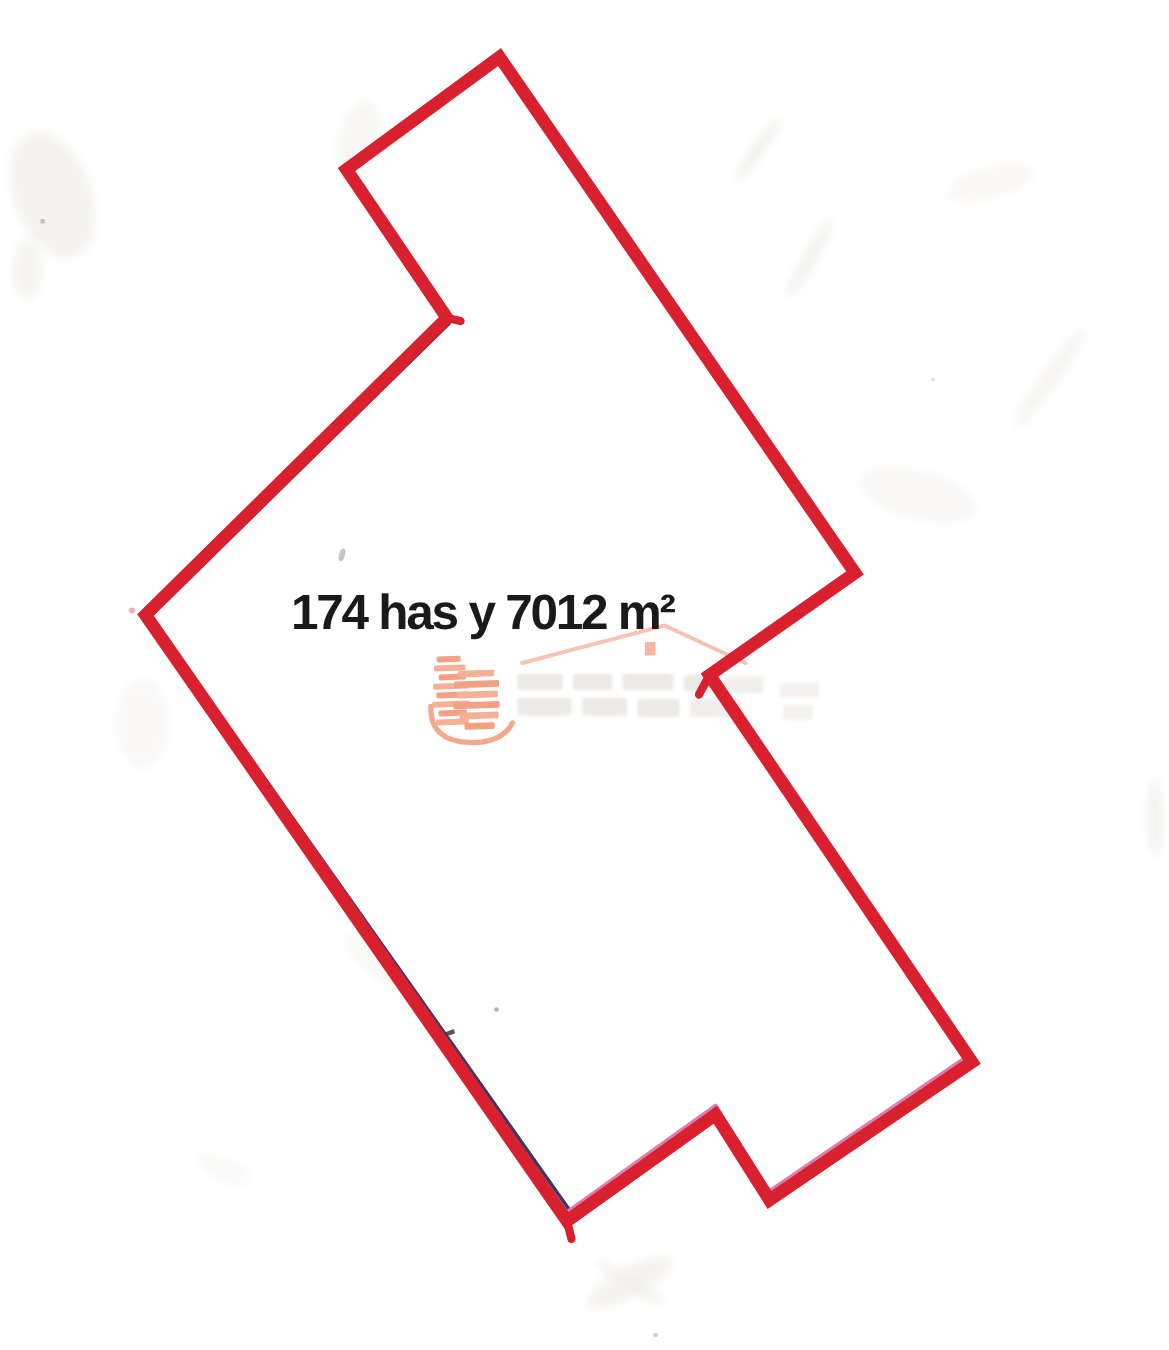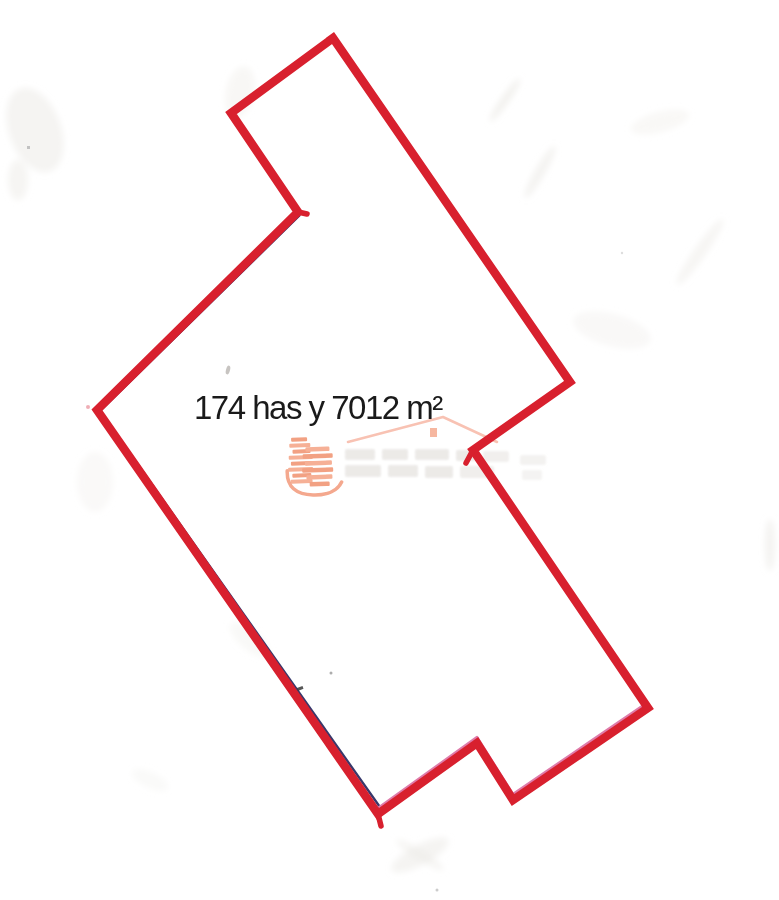--- a/index.html
+++ b/index.html
@@ -7,21 +7,21 @@
     position:relative;
     width:779px;height:900px;
     background:#ffffff;
     overflow:hidden;
     font-family:"Liberation Sans","DejaVu Sans",sans-serif;
   }
   .scan-svg{position:absolute;left:0;top:0;width:779px;height:900px;display:block;}
   .area-label{
     position:absolute;
     left:194px;top:389px;
-    font-weight:normal;
+    font-weight:bold;
     font-size:33px;
     letter-spacing:-1.5px;
     color:#1a1a1a;
     white-space:nowrap;
     user-select:none;
   }
 </style>
 </head>
 <body>
 

